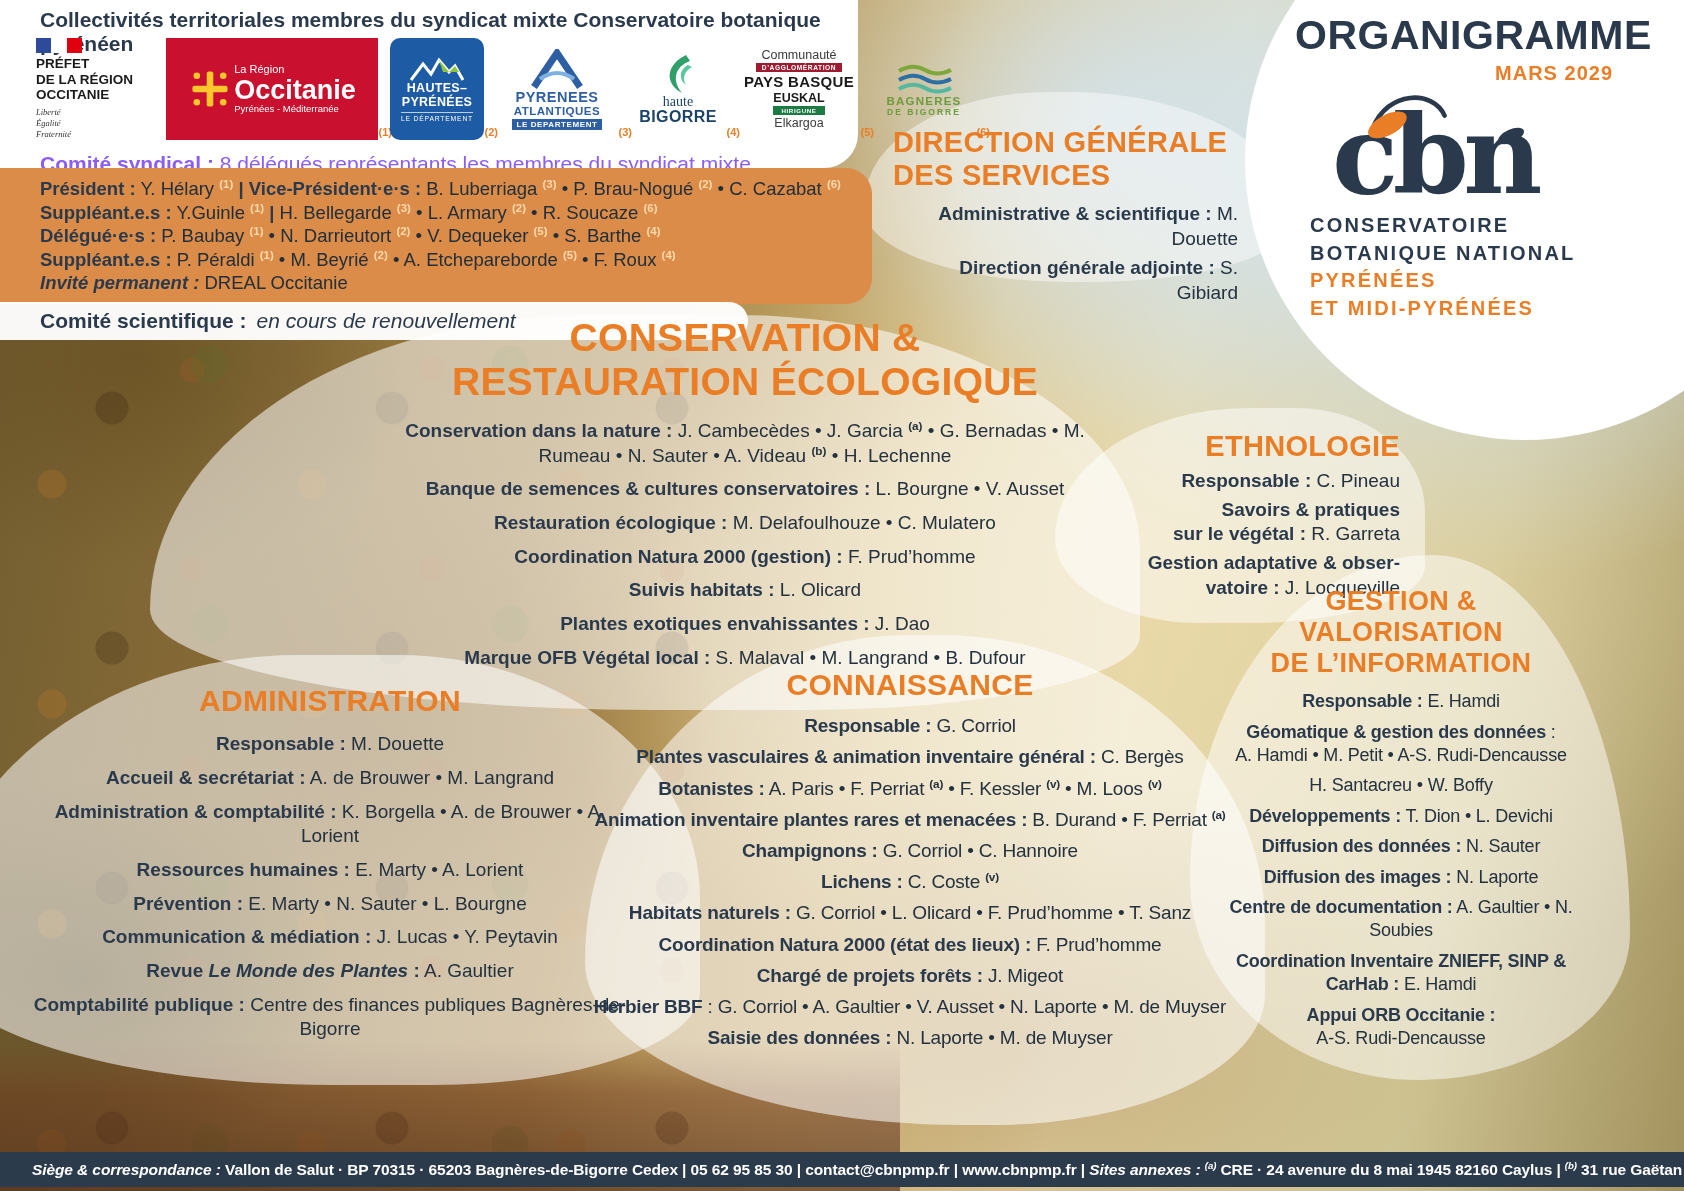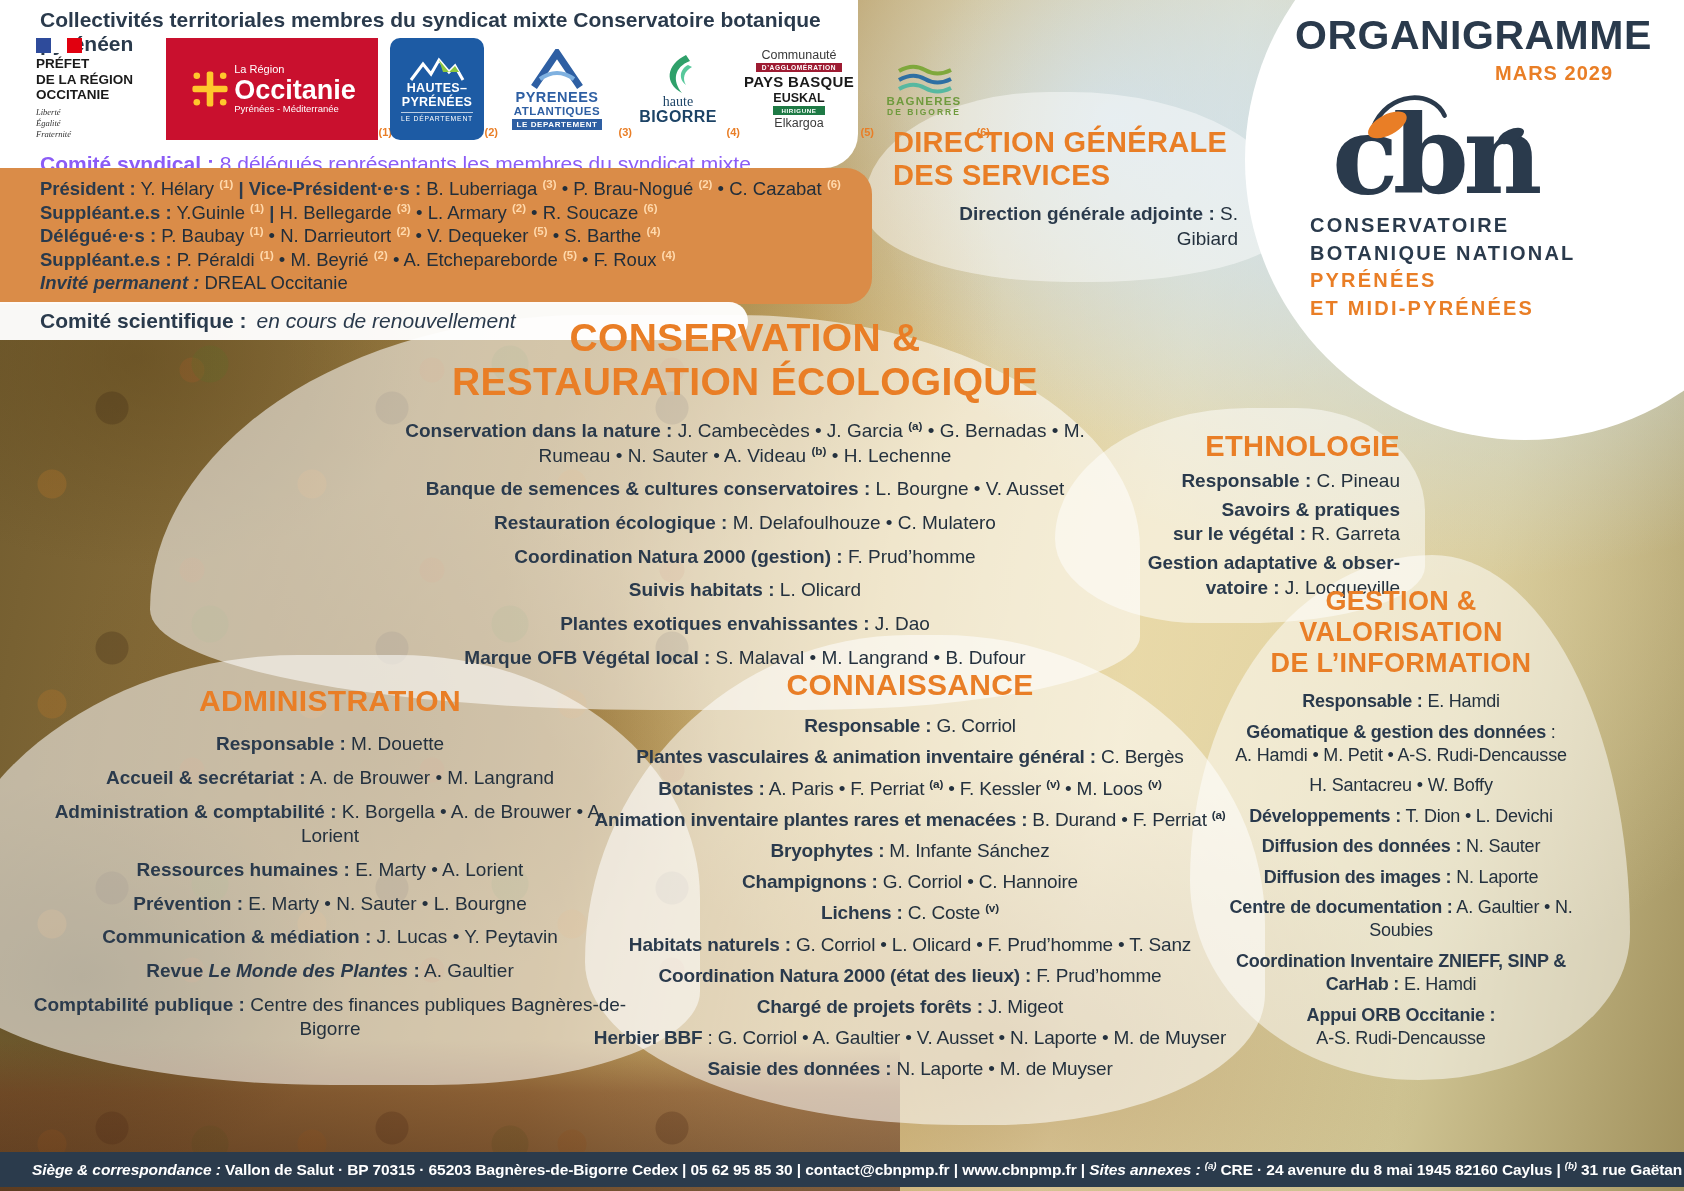--- a/index.html
+++ b/index.html
@@ -284,20 +284,21 @@
       <div class="brand-navy">BOTANIQUE NATIONAL</div>
       <div class="brand-orange">PYRÉNÉES</div>
       <div class="brand-orange">ET MIDI-PYRÉNÉES</div>
     </div>
   </div>
 
   <div class="section sec-direction">
     <div class="sec-title">DIRECTION GÉNÉRALE
 DES SERVICES</div>
     <div class="sec-lines">
+        <div class="line"><b>Administrative &amp; scientifique :</b> M. Douette</div>
         <div class="line"><b>Direction générale adjointe :</b> S. Gibiard</div>
       </div>
   </div>
 
   <div class="section sec-conservation">
     <div class="sec-title">CONSERVATION &amp;
 RESTAURATION ÉCOLOGIQUE</div>
     <div class="sec-lines">
         <div class="line"><b>Conservation dans la nature :</b> J. Cambecèdes • J. Garcia <sup>(a)</sup> • G. Bernadas • M. Rumeau • N. Sauter • A. Videau <sup>(b)</sup> • H. Lechenne</div>
         <div class="line"><b>Banque de semences &amp; cultures conservatoires :</b> L. Bourgne • V. Ausset</div>
@@ -334,21 +335,20 @@
       </div>
   </div>
 
   <div class="section sec-connaissance">
     <div class="sec-title">CONNAISSANCE</div>
     <div class="sec-lines">
         <div class="line"><b>Responsable :</b> G. Corriol</div>
         <div class="line"><b>Plantes vasculaires &amp; animation inventaire général :</b> C. Bergès</div>
         <div class="line"><b>Botanistes :</b> A. Paris • F. Perriat <sup>(a)</sup> •  F. Kessler <sup>(v)</sup> •  M. Loos <sup>(v)</sup></div>
         <div class="line"><b>Animation inventaire plantes rares et menacées :</b> B. Durand • F. Perriat <sup>(a)</sup></div>
-        <div class="line"><b>Bryophytes :</b> M. Infante Sánchez</div>
         <div class="line"><b>Champignons :</b> G. Corriol • C. Hannoire</div>
         <div class="line"><b>Lichens :</b> C. Coste <sup>(v)</sup></div>
         <div class="line"><b>Habitats naturels :</b> G. Corriol • L. Olicard • F. Prud’homme • T. Sanz</div>
         <div class="line"><b>Coordination Natura 2000 (état des lieux) :</b> F. Prud’homme</div>
         <div class="line"><b>Chargé de projets forêts :</b> J. Migeot</div>
         <div class="line"><b>Herbier BBF</b> : G. Corriol • A. Gaultier •  V. Ausset •  N. Laporte • M. de Muyser</div>
         <div class="line"><b>Saisie des données :</b> N. Laporte • M. de Muyser</div>
       </div>
   </div>
 

